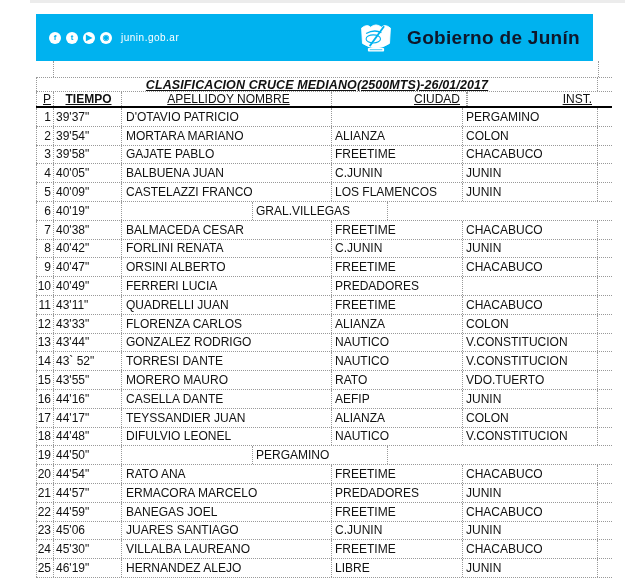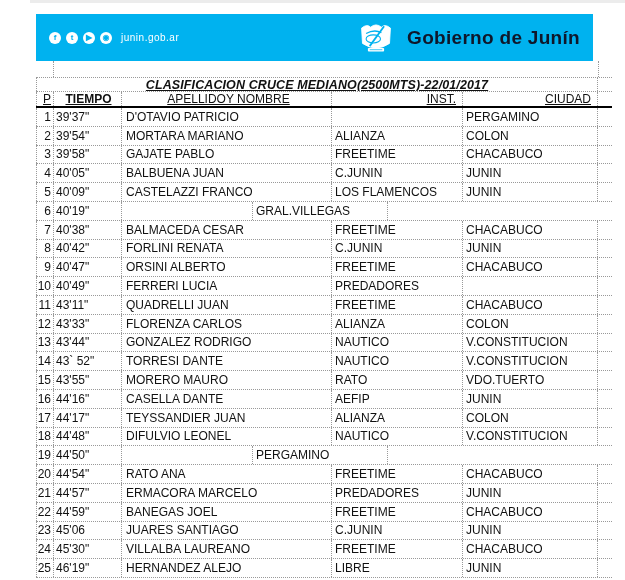--- a/index.html
+++ b/index.html
@@ -74,30 +74,30 @@
       <span class="brand">Gobierno de Junín</span>
     </div>
   </div>
 
   <div class="stub-v stub-v1"></div>
   <div class="stub-v stub-v2"></div>
 
   <div class="tbl">
     <div class="row row-title">
       <div class="cell c-title">
-        <span class="title-text">CLASIFICACION CRUCE MEDIANO(2500MTS)-22/01/2017</span>
+        <span class="title-text">CLASIFICACION CRUCE MEDIANO(2500MTS)-26/01/2017</span>
       </div>
       <div class="cell c-stub"></div>
     </div>
     <div class="row row-head">
       <div class="cell c-p hd">P</div>
       <div class="cell c-tiempo hd hd-tiempo">TIEMPO</div>
       <div class="cell c-nombre hd hd-nombre">APELLIDOY NOMBRE</div>
+      <div class="cell c-ciudad hd hd-ciudad">CIUDAD</div>
       <div class="cell c-inst hd hd-inst">INST.</div>
-      <div class="cell c-ciudad hd hd-ciudad">CIUDAD</div>
       <div class="cell c-stub"></div>
     </div>
     <div>
         <div class="row">
     <div class="cell c-p">1</div>
     <div class="cell c-tiempo">39'37"</div>
     <div class="cell c-nombre">D'OTAVIO PATRICIO</div>
     <div class="cell c-inst"></div>
     <div class="cell c-ciudad">PERGAMINO</div>
     <div class="cell c-stub"></div>

